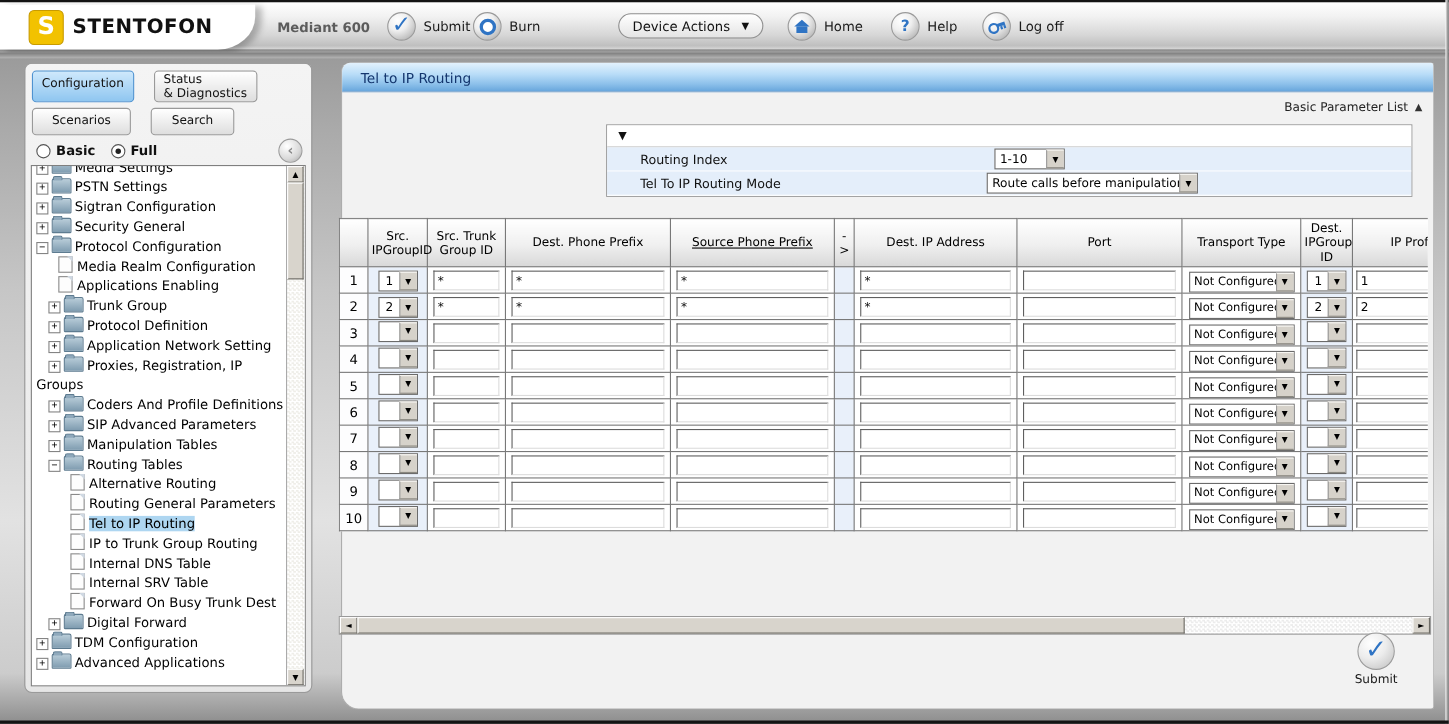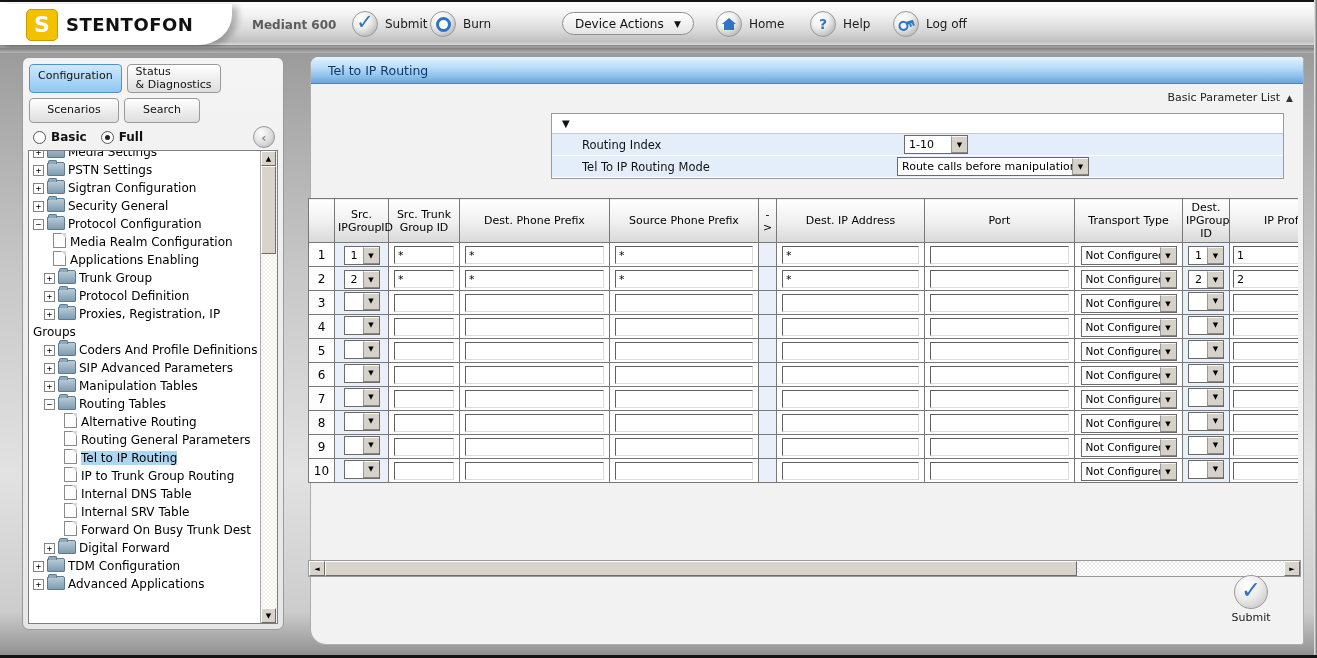--- a/index.html
+++ b/index.html
@@ -44,21 +44,21 @@
   .glyph-key .t2{position:absolute;left:14px;top:6px;width:2px;height:3px;background:#2f74c4;}
   .pill-btn{position:absolute;left:562px;top:10px;width:132px;height:23px;border-radius:12px;
     border:1px solid #8f8f8f;background:linear-gradient(180deg,#ffffff,#e4e4e4);
     display:flex;align-items:center;justify-content:space-between;padding:0 12px;box-sizing:border-box;cursor:pointer;}
   .pill-btn .pb-label{font-size:12px;color:#111;}
   .caret-down{font-size:9px;color:#111;}
   
   .sidebar{position:absolute;left:22px;top:57px;width:262px;height:573px;
     background:linear-gradient(180deg,#f4f4f4,#e6e6e6);border:1px solid #9a9a9a;border-radius:7px;
     box-sizing:border-box;}
-  .tab-row{position:absolute;left:6px;display:flex;gap:5px;}
+  .tab-row{position:absolute;left:6px;display:flex;gap:18px;}
   .tab-row1{top:6px;}
   .tab-row2{top:40px;}
   .tab{background:linear-gradient(180deg,#ffffff,#dedede);border:1px solid #999;border-radius:4px;
     font-size:11px;color:#111;padding:5px 8px;cursor:pointer;white-space:pre-line;line-height:1.15;}
   .tab.selected{background:linear-gradient(180deg,#cfe9fc,#8fc6f0);border-color:#4f93d1;}
   .tab.two-line{padding:1px 8px;}
   .radio-row{position:absolute;left:10px;top:72px;display:flex;align-items:center;gap:14px;font-size:12px;font-weight:bold;color:#111;}
   .radio{width:11px;height:11px;border:1px solid #555;border-radius:50%;background:#fff;margin-right:5px;
     display:inline-flex;align-items:center;justify-content:center;}
   .radio.checked::after{content:"";width:5px;height:5px;border-radius:50%;background:#222;}
@@ -225,20 +225,21 @@
     <div class="tree-items">
         <div class="tree-row clipped"><span class="tree-indent" style="width: 0px;"></span><span class="expander">+</span><span class="icon-folder"></span><span class="tree-label">Media Settings</span></div>
         <div class="tree-row"><span class="tree-indent" style="width: 0px;"></span><span class="expander">+</span><span class="icon-folder"></span><span class="tree-label">PSTN Settings</span></div>
         <div class="tree-row"><span class="tree-indent" style="width: 0px;"></span><span class="expander">+</span><span class="icon-folder"></span><span class="tree-label">Sigtran Configuration</span></div>
         <div class="tree-row"><span class="tree-indent" style="width: 0px;"></span><span class="expander">+</span><span class="icon-folder"></span><span class="tree-label">Security General</span></div>
         <div class="tree-row"><span class="tree-indent" style="width: 0px;"></span><span class="expander">−</span><span class="icon-folder"></span><span class="tree-label">Protocol Configuration</span></div>
         <div class="tree-row"><span class="tree-indent" style="width: 20px;"></span><span class="icon-doc"></span><span class="tree-label">Media Realm Configuration</span></div>
         <div class="tree-row"><span class="tree-indent" style="width: 20px;"></span><span class="icon-doc"></span><span class="tree-label">Applications Enabling</span></div>
         <div class="tree-row"><span class="tree-indent" style="width: 11px;"></span><span class="expander">+</span><span class="icon-folder"></span><span class="tree-label">Trunk Group</span></div>
         <div class="tree-row"><span class="tree-indent" style="width: 11px;"></span><span class="expander">+</span><span class="icon-folder"></span><span class="tree-label">Protocol Definition</span></div>
+        <div class="tree-row"><span class="tree-indent" style="width: 11px;"></span><span class="expander">+</span><span class="icon-folder"></span><span class="tree-label">Application Network Setting</span></div>
         <div class="tree-row"><span class="tree-indent" style="width: 11px;"></span><span class="expander">+</span><span class="icon-folder"></span><span class="tree-label">Proxies, Registration, IP Groups</span></div>
         <div class="tree-row"><span class="tree-indent" style="width: 11px;"></span><span class="expander">+</span><span class="icon-folder"></span><span class="tree-label">Coders And Profile Definitions</span></div>
         <div class="tree-row"><span class="tree-indent" style="width: 11px;"></span><span class="expander">+</span><span class="icon-folder"></span><span class="tree-label">SIP Advanced Parameters</span></div>
         <div class="tree-row"><span class="tree-indent" style="width: 11px;"></span><span class="expander">+</span><span class="icon-folder"></span><span class="tree-label">Manipulation Tables</span></div>
         <div class="tree-row"><span class="tree-indent" style="width: 11px;"></span><span class="expander">−</span><span class="icon-folder"></span><span class="tree-label">Routing Tables</span></div>
         <div class="tree-row"><span class="tree-indent" style="width: 31px;"></span><span class="icon-doc"></span><span class="tree-label">Alternative Routing</span></div>
         <div class="tree-row"><span class="tree-indent" style="width: 31px;"></span><span class="icon-doc"></span><span class="tree-label">Routing General Parameters</span></div>
         <div class="tree-row"><span class="tree-indent" style="width: 31px;"></span><span class="icon-doc"></span><span class="tree-label sel">Tel to IP Routing</span></div>
         <div class="tree-row"><span class="tree-indent" style="width: 31px;"></span><span class="icon-doc"></span><span class="tree-label">IP to Trunk Group Routing</span></div>
         <div class="tree-row"><span class="tree-indent" style="width: 31px;"></span><span class="icon-doc"></span><span class="tree-label">Internal DNS Table</span></div>
@@ -287,21 +288,21 @@
   </div>
 
   <div class="table-clip">
     <table class="routing">
       <thead>
           <tr>
             <th style="width: 26px;"></th>
             <th style="width: 54px;">Src. IPGroupID</th>
             <th style="width: 71px;">Src. Trunk Group ID</th>
             <th style="width: 150px;">Dest. Phone Prefix</th>
-            <th style="width: 149px;">Source Phone Prefix</th>
+            <th style="width: 149px; text-decoration: underline;">Source Phone Prefix</th>
             <th style="width: 18px;">-&gt;</th>
             <th style="width: 148px;">Dest. IP Address</th>
             <th style="width: 150px;">Port</th>
             <th style="width: 108px;">Transport Type</th>
             <th style="width: 47px;">Dest. IPGroup ID</th>
             <th class="ipp" style="width: 170px;">IP Prof</th>
           </tr>
         </thead>
       <tbody>
           <tr>

